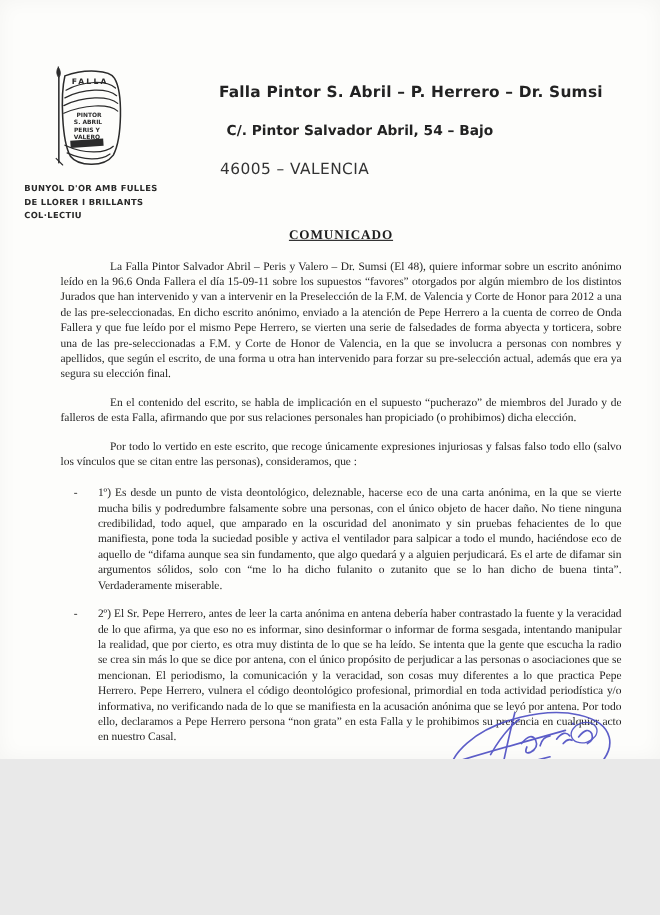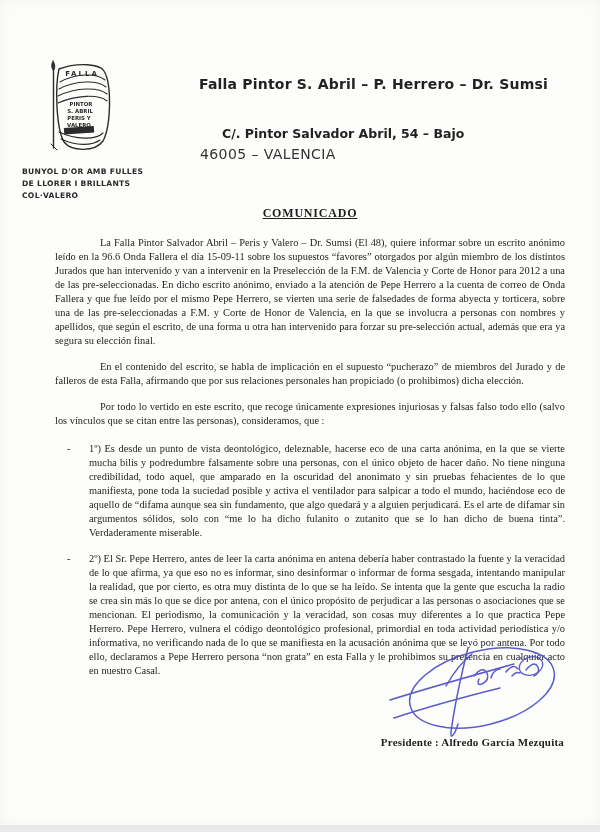--- a/index.html
+++ b/index.html
@@ -1,18 +1,18 @@
 <!DOCTYPE html>
 <html lang="es"><head>
 <meta charset="utf-8">
 <style>
   html,body{margin:0;padding:0;background:#e9e9e9;}
   .page{
     position:relative;
-    width:600px;height:825px;
+    width:600px;height:690px;
     margin:0 auto;
     background:#fdfdfb;
     font-family:"Liberation Serif", serif;
     color:#1e1e1e;
     overflow:hidden;
     box-shadow:inset 0 0 18px rgba(0,0,0,0.04);
   }
   
   .logo{position:absolute;left:42px;top:58px;width:76px;height:102px;}
   .logo-caption{
@@ -21,23 +21,23 @@
     font-family:"DejaVu Sans", sans-serif;
     font-size:7.6px;font-weight:bold;line-height:12px;letter-spacing:0.3px;
     color:#2a2a2a;
   }
   .org-name{
     position:absolute;left:199px;top:76px;width:390px;
     font-family:"DejaVu Sans", sans-serif;
     font-weight:bold;font-size:14px;letter-spacing:0.2px;color:#222;
   }
   .org-address{
-    position:absolute;left:206px;top:126px;
+    position:absolute;left:206px;top:111px;
     font-family:"DejaVu Sans", sans-serif;
-    font-weight:bold;font-size:12.5px;color:#222;margin-left:16px;
+    font-weight:bold;font-size:12.5px;color:#222;
   }
   .org-postal{
     position:absolute;left:200px;top:146px;
     font-family:"DejaVu Sans", sans-serif;
     font-size:14px;letter-spacing:0.4px;color:#333;
   }
   
   .doc-body{
     position:absolute;left:55px;right:35px;top:206px;
     font-size:10.4px;line-height:14px;text-align:justify;
@@ -87,21 +87,21 @@
       <text x="39" y="48">PINTOR</text>
       <text x="38" y="55">S. ABRIL</text>
       <text x="37" y="62">PERIS Y</text>
       <text x="37" y="68.5">VALERO</text>
     </g>
   </svg>
 
   <div class="logo-caption">
     <div>BUNYOL D'OR AMB FULLES</div>
     <div>DE LLORER I BRILLANTS</div>
-    <div>COL·VALERO</div>
+    <div>COL·LECTIU</div>
   </div>
 
   <div class="org-name">Falla Pintor S. Abril – P. Herrero – Dr. Sumsi</div>
   <div class="org-address">C/. Pintor Salvador Abril, 54 – Bajo</div>
   <div class="org-postal">46005 – VALENCIA</div>
 
   <div class="doc-body">
     <div class="doc-title">COMUNICADO</div>
 
     <p class="para">La Falla Pintor Salvador Abril – Peris y Valero – Dr. Sumsi (El 48), quiere informar sobre un escrito anónimo leído en la 96.6 Onda Fallera el día 15-09-11 sobre los supuestos “favores” otorgados por algún miembro de los distintos Jurados que han intervenido y van a intervenir  en  la Preselección  de la F.M. de Valencia y Corte de Honor para 2012 a una de las pre-seleccionadas. En dicho escrito anónimo, enviado a la atención de Pepe Herrero a la cuenta de correo de Onda Fallera y que fue leído por el mismo Pepe Herrero, se vierten una serie de falsedades de forma abyecta y torticera, sobre una de las pre-seleccionadas a F.M. y Corte de Honor de Valencia, en la que se involucra a personas con nombres y apellidos, que según el escrito, de una forma u otra han intervenido para forzar su pre-selección actual, además que era ya segura su elección final.</p>

